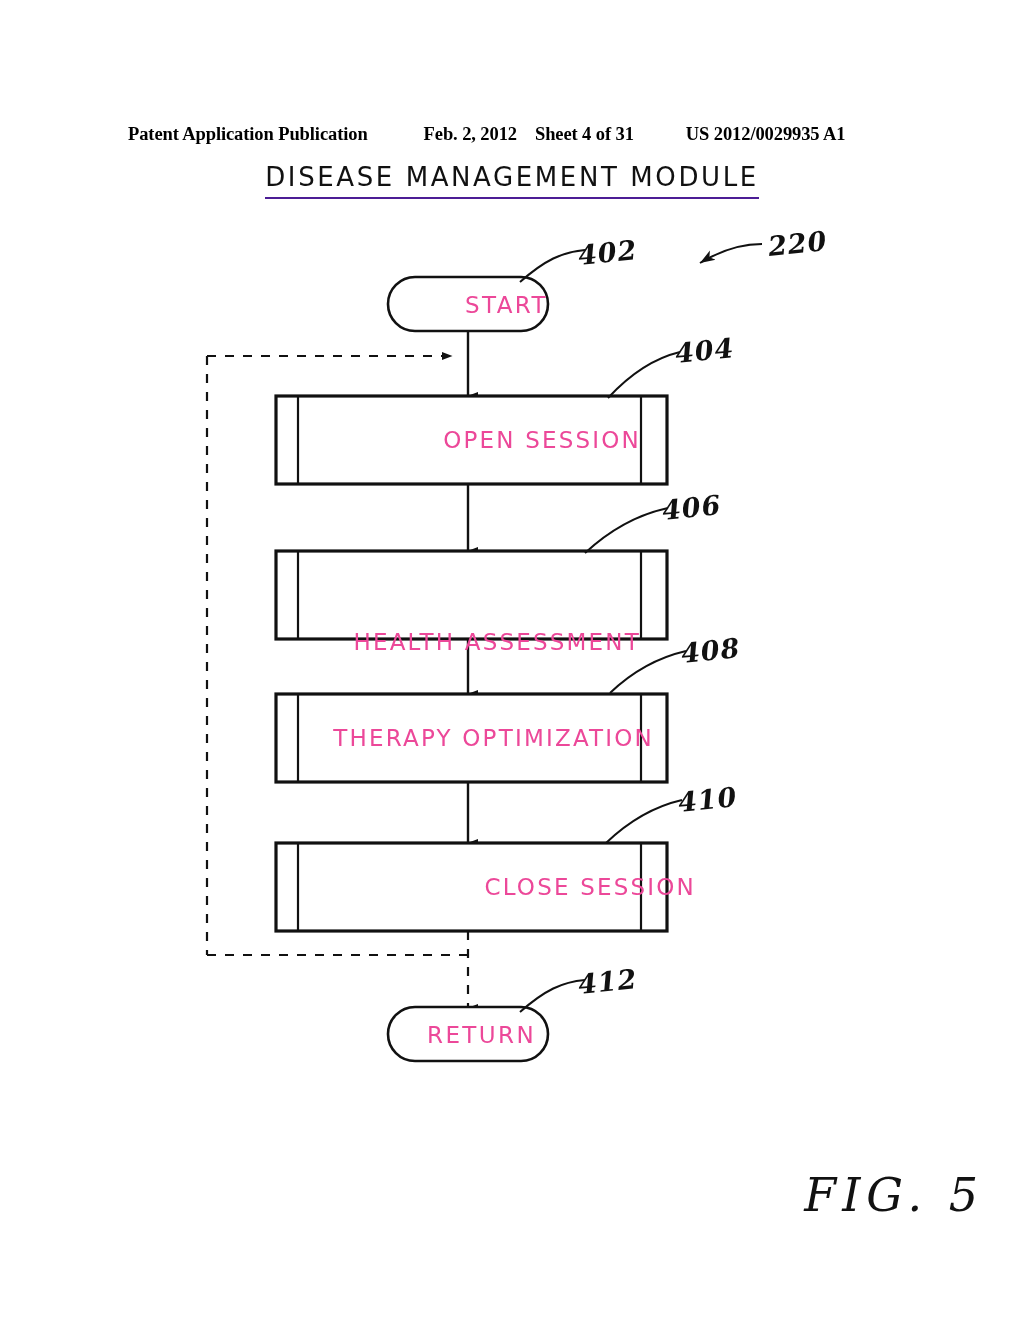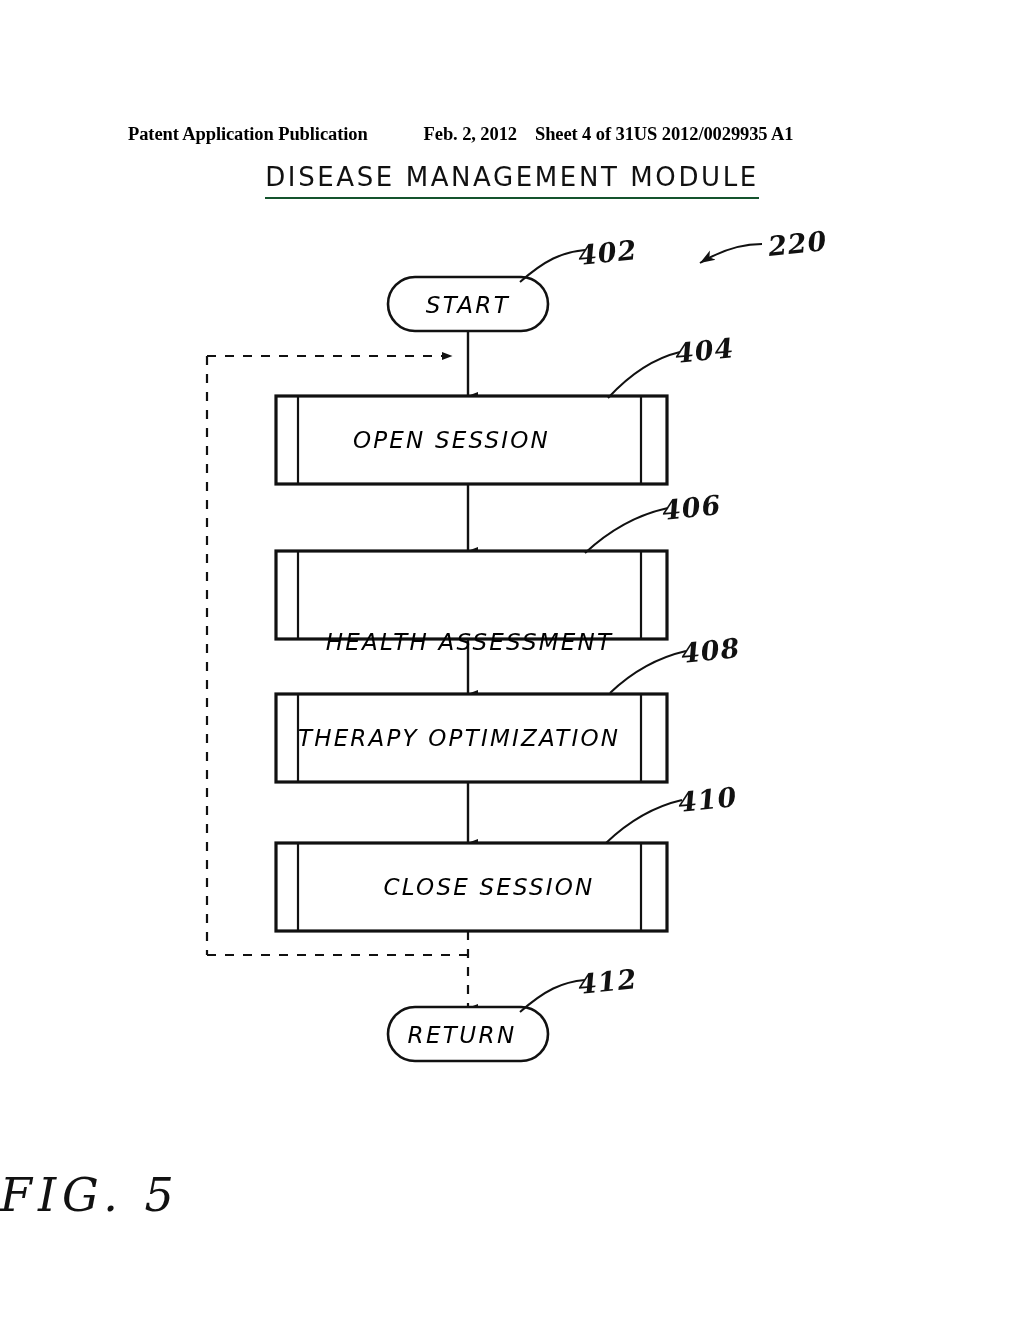--- a/index.html
+++ b/index.html
@@ -27,21 +27,21 @@
     align-items: baseline;
     font-family: "Liberation Serif", serif;
     font-weight: bold;
     font-size: 18.5px;
     letter-spacing: -0.1px;
     white-space: nowrap;
   }
   .hdr-pub     { flex: 0 0 auto; margin-top: 40px; }
   .hdr-date    { flex: 0 0 auto; margin-left: 56px; }
   .hdr-sheet   { flex: 0 0 auto; margin-left: 18px; }
-  .hdr-number  { flex: 0 0 auto; }
+  .hdr-number  { flex: 0 0 auto; margin-left: 52px; }
 
   
   .drawing {
     position: absolute;
     top: 0;
     left: 0;
     width: 1024px;
     height: 1320px;
   }
   .drawing svg { display: block; }
@@ -52,34 +52,33 @@
     top: 162px;
     left: 0;
     width: 1024px;
     text-align: center;
     font-family: "DejaVu Sans", sans-serif;
     font-size: 26px;
     letter-spacing: 2.6px;
     color: #111;
   }
   .fig-title span {
-    border-bottom: 2px solid #14532d;
+    border-bottom: 2px solid #4c1d95;
     padding-bottom: 5px;
   }
 
   
   .node-label {
     position: absolute;
     font-family: "DejaVu Sans", sans-serif;
     font-size: 23px;
     letter-spacing: 2.2px;
-    color: #000000;
-    text-align: center;
+    color: #ec4899;
+    text-align: right;
     white-space: nowrap;
-    font-style: italic;
   }
   .terminal-label { font-size: 23px; letter-spacing: 2.4px; }
 
   
   .ref {
     position: absolute;
     font-family: "DejaVu Serif", serif;
     font-style: italic;
     font-weight: bold;
     font-size: 27px;
@@ -88,21 +87,21 @@
     white-space: nowrap;
     transform: rotate(-6deg);
   }
 
   
   .fig-caption {
     position: absolute;
     top: 1168px;
     left: 0;
     width: 984px;
-    text-align: left;
+    text-align: right;
     font-family: "DejaVu Serif", serif;
     font-style: italic;
     font-size: 46px;
     letter-spacing: 6px;
     color: #111;
   }
 </style>
 </head>
 <body>
 
@@ -212,25 +211,25 @@
     <rect x="388" y="1007" width="160" height="54" rx="27" ry="27" fill="#fff" stroke="#111" stroke-width="2.6"></rect>
   </g>
   <g>
     <path d="M520,1012 C545,990 562,982 585,980" fill="none" stroke="#111" stroke-width="2"></path>
   </g>
 </svg>
 </div>
 
 <div class="node-label terminal-label" style="left:388px; top:292px; width:160px;">START</div>
 
-<div class="node-label" style="left:280px; top:427px; width:343px;">OPEN SESSION</div>
+<div class="node-label" style="left:298px; top:427px; width:343px;">OPEN SESSION</div>
 
 <div class="node-label" style="left:298px; top:582px; width:343px;margin-top:47px;">HEALTH ASSESSMENT</div>
 
-<div class="node-label" style="left:287px; top:725px; width:344px;">THERAPY OPTIMIZATION</div>
+<div class="node-label" style="left:310px; top:725px; width:344px;">THERAPY OPTIMIZATION</div>
 
 <div class="node-label" style="left:282px; top:874px; width:414px;">CLOSE SESSION</div>
 
 <div class="node-label terminal-label" style="left:388px; top:1022px; width:148px;">RETURN</div>
 
 <div class="ref" style="left:578px; top:237px;">402</div>
 
 <div class="ref" style="left:768px; top:228px;">220</div>
 
 <div class="ref" style="left:675px; top:335px;">404</div>

